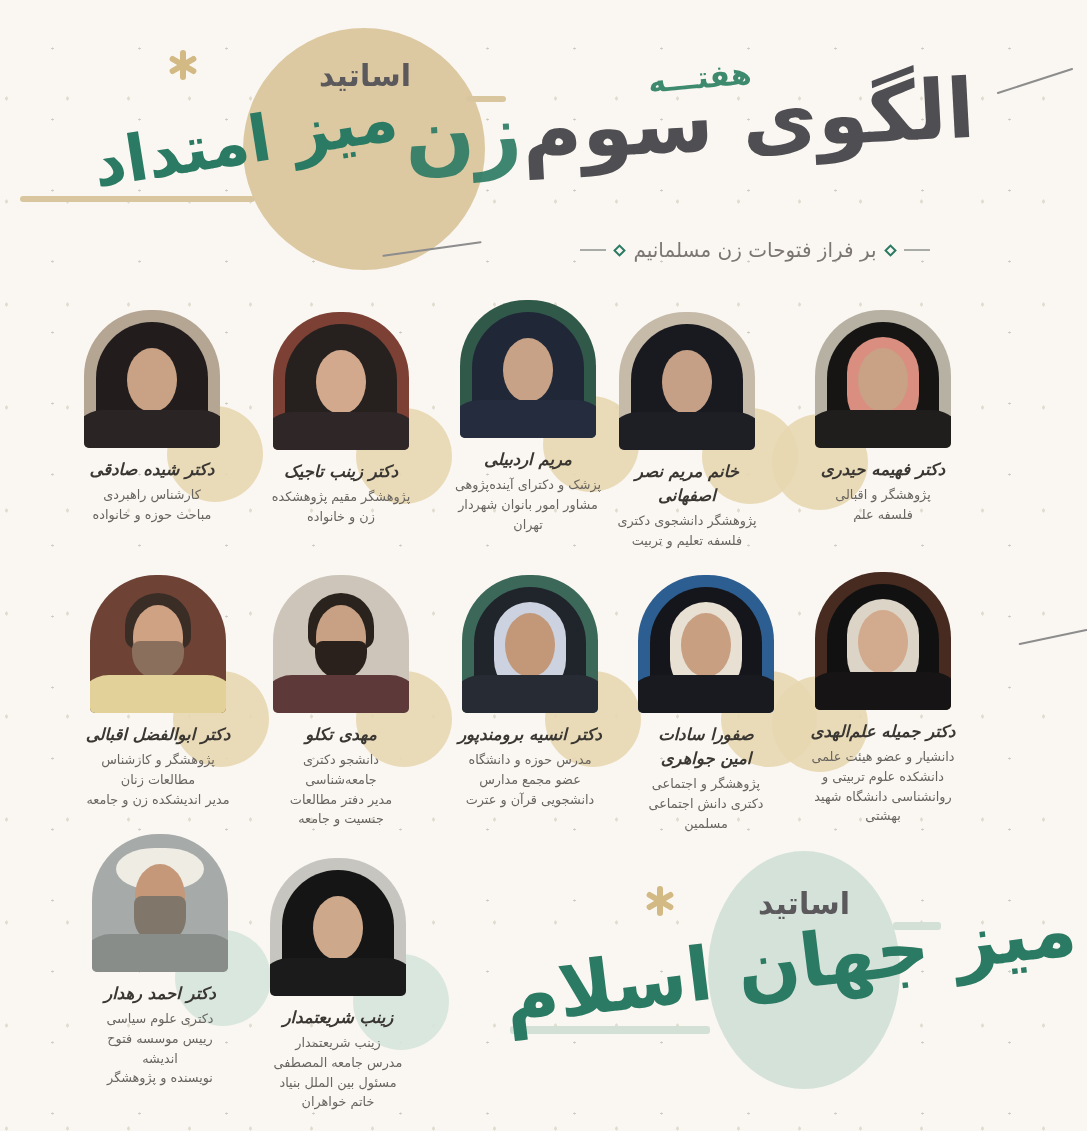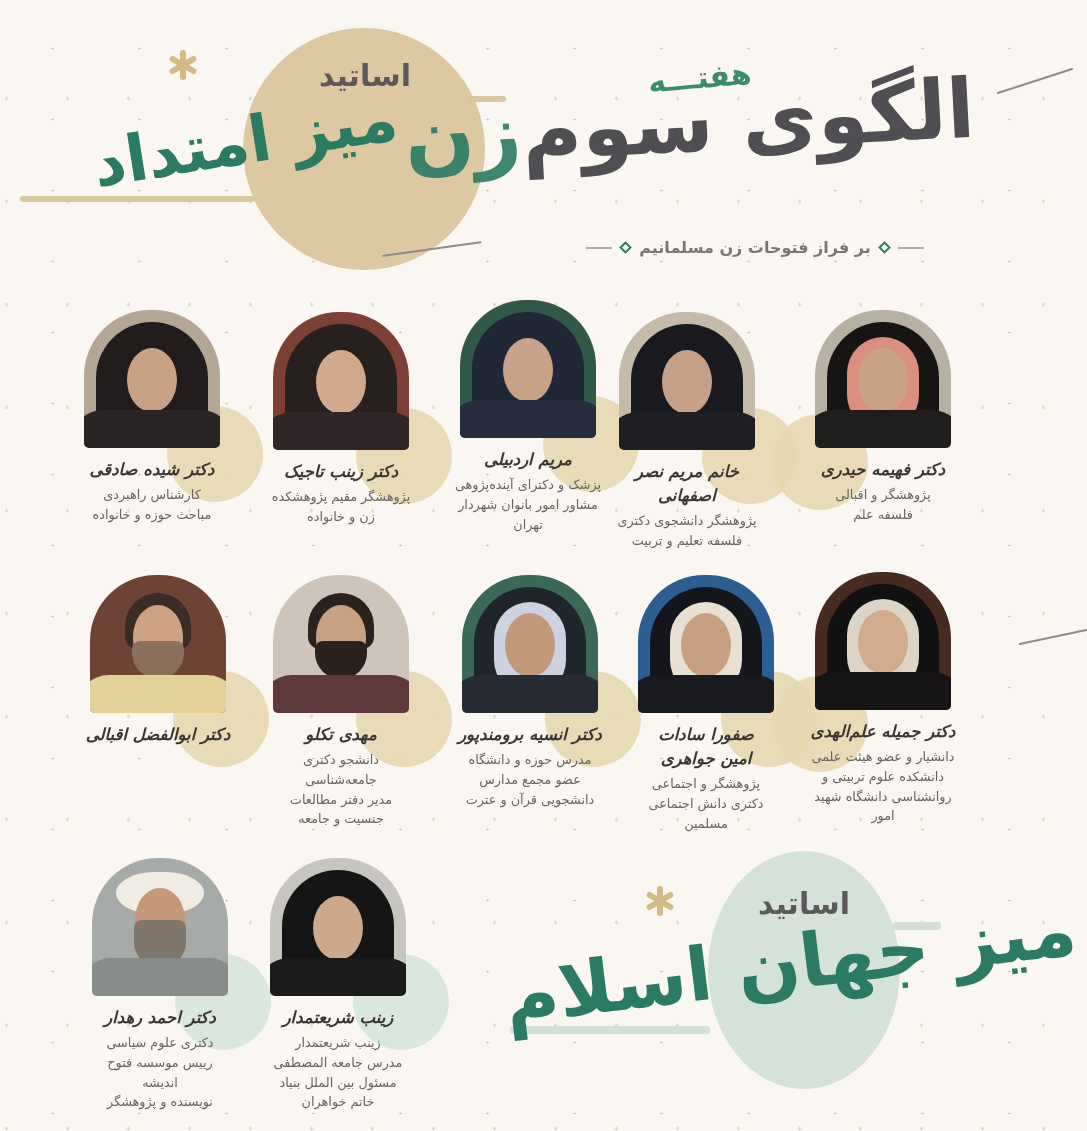--- a/index.html
+++ b/index.html
@@ -28,21 +28,21 @@
   .eyebrow{position:absolute;font-size:30px;font-weight:bold;color:#5b595c;letter-spacing:1px;text-align:center;}
   .callig{position:absolute;font-weight:bold;color:#2b7a63;text-align:center;direction:rtl;white-space:nowrap;}
   .callig-emtedad{font-size:64px;transform:rotate(-9deg);}
   .callig-jahan{font-size:74px;transform:rotate(-7deg);}
 
   
   .logo-week{position:absolute;font-size:30px;font-weight:bold;color:#3e8a6e;transform:rotate(-5deg);direction:rtl;white-space:nowrap;}
   .logo-title{position:absolute;font-size:82px;font-weight:bold;color:#4f4e52;direction:rtl;text-align:center;white-space:nowrap;transform:rotate(-3deg);}
   .logo-title .accent{color:#2b7a63;}
   .tagline-row{position:absolute;display:flex;align-items:center;justify-content:center;gap:9px;direction:rtl;}
-  .tagline-text{font-size:16px;font-weight:bold;color:#7b7671;white-space:nowrap;}
+  .tagline-text{font-size:20px;font-weight:normal;color:#7b7671;white-space:nowrap;}
   .dia{width:9px;height:9px;border:2px solid #2b7a63;transform:rotate(45deg);flex:0 0 auto;}
   .tl{width:26px;height:2px;background:#a9aca6;flex:0 0 auto;}
 
   
   .card{position:absolute;width:190px;}
   .accent{position:absolute;width:96px;height:96px;border-radius:50%;opacity:.9;z-index:0;}
   .acc-right{right:-16px;top:96px;}
   .acc-left{left:-16px;top:104px;}
   .photo{position:relative;z-index:1;width:136px;height:138px;margin:0 auto;border-radius:66px 66px 5px 5px;overflow:hidden;}
   .hood{position:absolute;left:50%;top:12px;transform:translateX(-50%);width:112px;height:160px;border-radius:56px 56px 0 0;}
@@ -170,20 +170,23 @@
   <div class="card" style="left:63px;top:575px;">
     <div class="accent acc-right" style="background-color: rgb(232, 215, 177);"></div>
     <div class="photo male" style="background-color: rgb(110, 67, 54);">
       <div class="hood" style="background-color: rgb(58, 45, 38);"></div>
       <div class="face" style="background-color: rgb(207, 162, 132);"></div>
       <div class="beard" style="background-color: rgb(138, 111, 92);"></div>
       <div class="bodyshape" style="background-color: rgb(226, 209, 152);"></div>
     </div>
     <div class="caption">
       <div class="pname">دکتر ابوالفضل اقبالی</div>
+      <div class="prole">پژوهشگر و کارشناس
+مطالعات زنان
+مدیر اندیشکده زن و جامعه</div>
     </div>
   </div>
 
   <div class="card" style="left:246px;top:575px;">
     <div class="accent acc-right" style="background-color: rgb(232, 215, 177);"></div>
     <div class="photo male" style="background-color: rgb(205, 197, 186);">
       <div class="hood" style="background-color: rgb(42, 34, 29);"></div>
       <div class="face" style="background-color: rgb(200, 160, 131);"></div>
       <div class="beard" style="background-color: rgb(42, 33, 28);"></div>
       <div class="bodyshape" style="background-color: rgb(93, 57, 57);"></div>
@@ -236,25 +239,25 @@
       <div class="hood" style="background-color: rgb(18, 17, 18);"></div>
       <div class="scarf" style="background-color: rgb(220, 212, 198);"></div>
       <div class="face" style="background-color: rgb(210, 170, 141);"></div>
       <div class="bodyshape" style="background-color: rgb(22, 20, 21);"></div>
     </div>
     <div class="caption">
       <div class="pname">دکتر جمیله علم‌الهدی</div>
       <div class="prole">دانشیار و عضو هیئت علمی
 دانشکده علوم تربیتی و
 روانشناسی دانشگاه شهید
-امور</div>
-    </div>
-  </div>
-
-  <div class="card" style="left:65px;top:858px;">
+بهشتی</div>
+    </div>
+  </div>
+
+  <div class="card" style="left:65px;top:834px;">
     <div class="accent acc-right" style="background-color: rgb(214, 228, 219);"></div>
     <div class="photo male cleric" style="background-color: rgb(166, 171, 170);">
       <div class="hood" style="background-color: rgb(239, 236, 228);"></div>
       <div class="face" style="background-color: rgb(197, 152, 122);"></div>
       <div class="beard" style="background-color: rgb(128, 119, 106);"></div>
       <div class="bodyshape" style="background-color: rgb(136, 141, 138);"></div>
     </div>
     <div class="caption">
       <div class="pname">دکتر احمد رهدار</div>
       <div class="prole">دکتری علوم سیاسی

